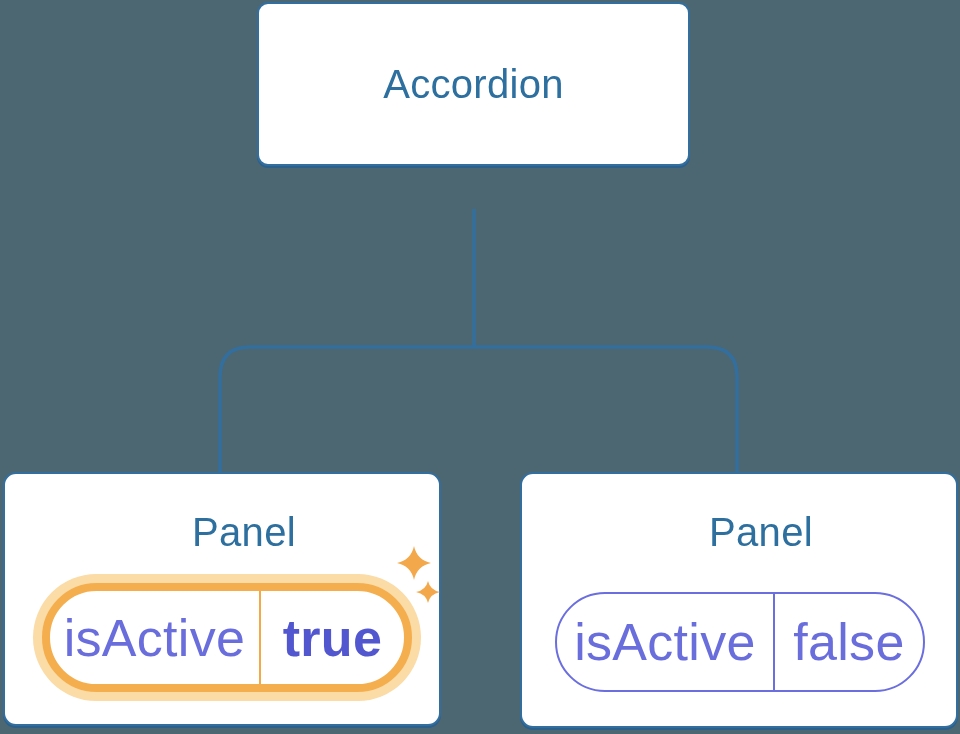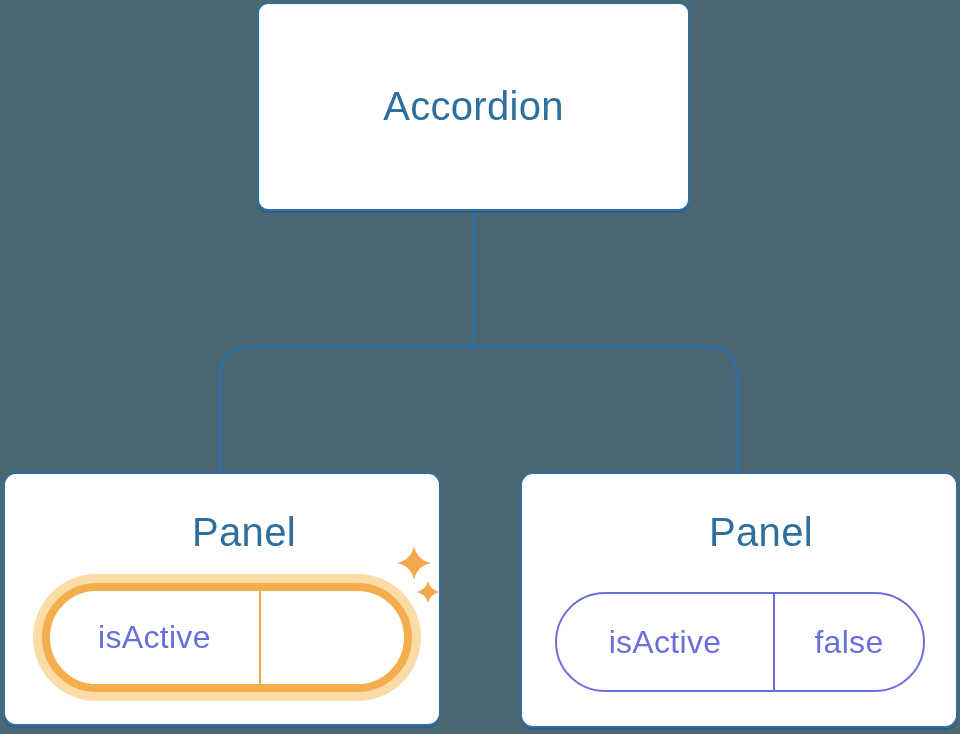--- a/index.html
+++ b/index.html
@@ -13,21 +13,21 @@
   .stage { position: absolute; inset: 0; }
   .connector { position: absolute; left: 0; top: 0; pointer-events: none; }
   .node {
     position: absolute;
     background: #ffffff;
     border: 2px solid #336F9E;
     box-shadow: 0 2px 0 0 #2B608C;
     box-sizing: border-box;
   }
   .accordion-node {
-    left: 257px; top: 2px; width: 433px; height: 209px;
+    left: 257px; top: 2px; width: 433px; height: 164px;
     border-radius: 11px;
     display: flex; align-items: center; justify-content: center;
   }
   .node-label {
     color: #2D6F9E;
     font-size: 40px;
     font-weight: 500;
     letter-spacing: 0.3px;
   }
   .panel-node { border-radius: 13px; padding-left: 44px; }
@@ -54,21 +54,21 @@
     left: 37px; top: 109px; width: 370px; height: 109px;
     border: 8px solid #F5AE4D;
     box-shadow: 0 0 0 9px #FBDBA6;
   }
   .pill-inactive {
     left: 33px; top: 118px; width: 370px; height: 100px;
     border: 2px solid #6B6EDE;
   }
   .pill-cell {
     display: flex; align-items: center; justify-content: center;
-    font-size: 32px;
+    font-size: 52px;
     letter-spacing: 0.3px;
   }
   .cell-key   { flex: 0 0 59%; color: #6A6EDC; }
   .cell-value { flex: 1 1 auto; color: #6A6EDC; }
   .cell-value.is-true { color: #5357CF; font-weight: bold; }
   .pill-divider { width: 2px; flex: 0 0 2px; }
   .divider-orange { background: #F2A946; }
   .divider-purple { background: #6B6EDE; }
   .sparkles { position: absolute; left: 380px; top: 67px; z-index: 3; }
 </style>
@@ -84,20 +84,21 @@
 
   <div class="node accordion-node">
     <span class="node-label">Accordion</span>
   </div>
 
   <div class="node panel-node panel-left">
     <div class="panel-title">Panel</div>
     <div class="pill pill-active">
       <div class="pill-cell cell-key">isActive</div>
       <div class="pill-divider divider-orange"></div>
+      <div class="pill-cell cell-value is-true">true</div>
     </div>
     <svg class="sparkles" width="62" height="68" viewBox="0 0 62 68">
       <path d="M29 5 Q32 19 46 22 Q32 25 29 39 Q26 25 12 22 Q26 19 29 5 Z" fill="#F3A94B"></path>
       <path d="M43 40 Q45 49 55 51 Q45 53 43 62 Q41 53 31 51 Q41 49 43 40 Z" fill="#F3A94B"></path>
     </svg>
   </div>
 
   <div class="node panel-node panel-right">
     <div class="panel-title">Panel</div>
     <div class="pill pill-inactive">

